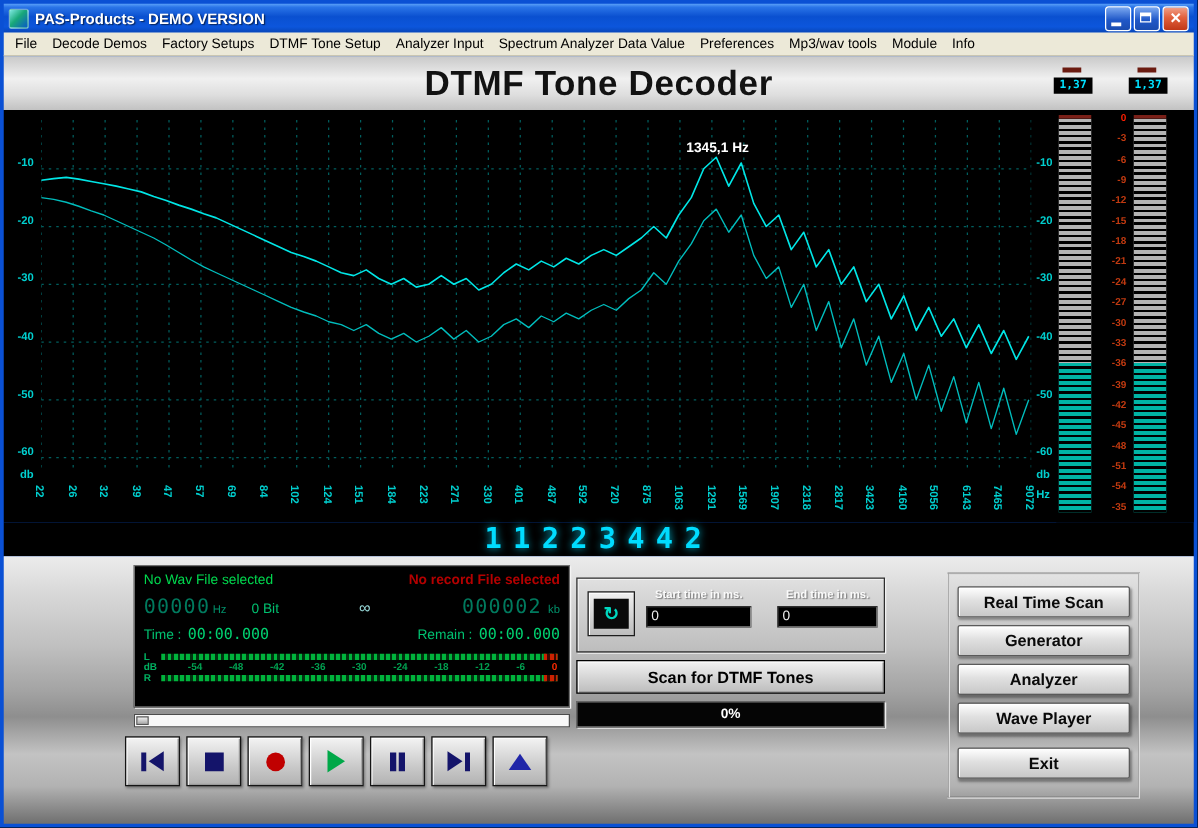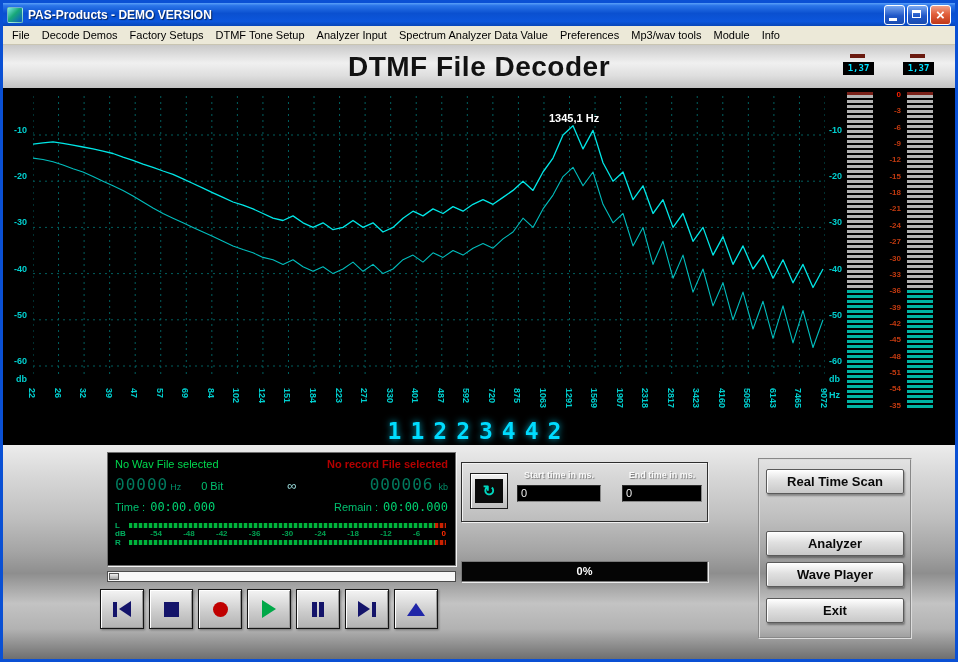--- a/index.html
+++ b/index.html
@@ -165,21 +165,21 @@
       <span class="menu-item">DTMF Tone Setup</span>
       <span class="menu-item">Analyzer Input</span>
       <span class="menu-item">Spectrum Analyzer Data Value</span>
       <span class="menu-item">Preferences</span>
       <span class="menu-item">Mp3/wav tools</span>
       <span class="menu-item">Module</span>
       <span class="menu-item">Info</span>
     </div>
 
   <div class="header">
-    <div class="header-title">DTMF File Decoder</div>
+    <div class="header-title">DTMF Tone Decoder</div>
     <div class="peak-tick" id="ptick1"></div>
     <div class="peak-tick" id="ptick2"></div>
     <div class="peak-box" id="peak1">1,37</div>
     <div class="peak-box" id="peak2">1,37</div>
   </div>
 
   <div class="plot-section">
     <div id="db-left">
         <span class="db-label" style="top: 37px;">-10</span>
         <span class="db-label" style="top: 83.2px;">-20</span>
@@ -314,21 +314,21 @@
       <div class="lcd-row1">
         <span class="green">No Wav File selected</span>
         <span class="red-text">No record File selected</span>
       </div>
       <div class="lcd-row2">
         <span class="seg">00000</span>
         <span class="unit-dim">Hz</span>
         <span class="bit">0 Bit</span>
         <span class="inf">∞</span>
         <span class="size-wrap">
-          <span class="seg">000006</span>
+          <span class="seg">000002</span>
           <span class="unit-dim">kb</span>
         </span>
       </div>
       <div class="lcd-row3">
         <span>
           <span>Time :</span><span class="mono">00:00.000</span>
         </span>
         <span>
           <span>Remain :</span><span class="mono">00:00.000</span>
         </span>
@@ -410,23 +410,25 @@
       <div class="field" id="field-start">
         <span class="field-label">Start time in ms.</span>
         <input class="field-input" readonly="" value="0" style="">
       </div>
       <div class="field" id="field-end">
         <span class="field-label">End time in ms.</span>
         <input class="field-input" readonly="" value="0" style="">
       </div>
     </div>
 
+    <button class="scan-btn">Scan for DTMF Tones</button>
     <div class="progress">0%</div>
 
     <div class="nav-frame" id="nav-frame">
         <button class="nav-btn" style="top: 9px;">Real Time Scan</button>
+        <button class="nav-btn" style="top: 40px;">Generator</button>
         <button class="nav-btn" style="top: 71px;">Analyzer</button>
         <button class="nav-btn" style="top: 102px;">Wave Player</button>
         <button class="nav-btn" style="top: 138px;">Exit</button>
       </div>
 
   </div>
 </div>
 
 </body></html>

